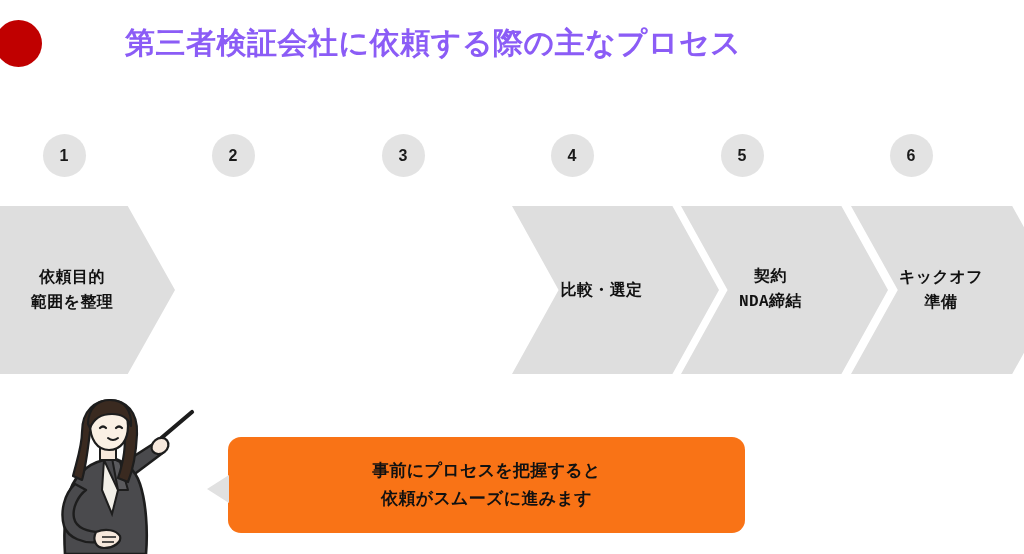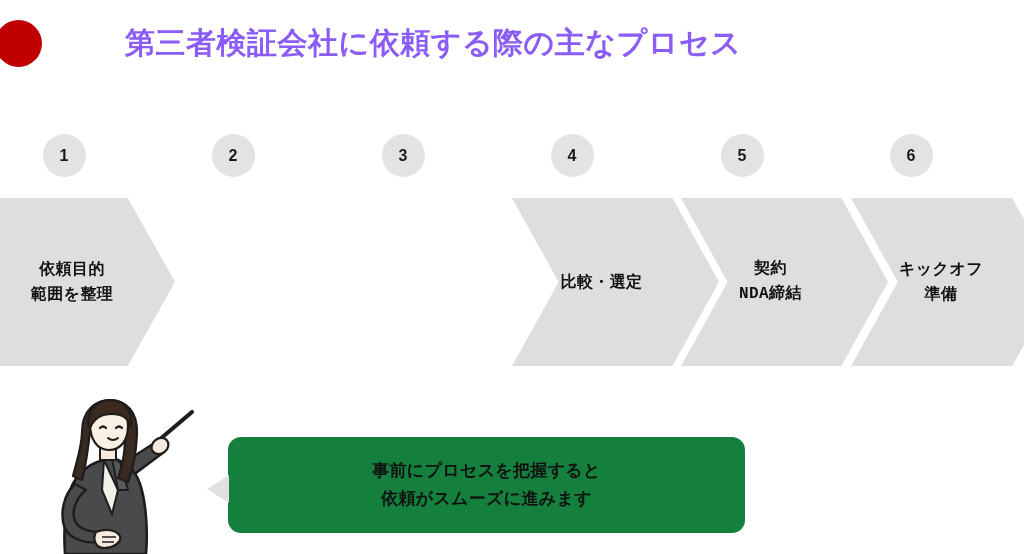--- a/index.html
+++ b/index.html
@@ -64,21 +64,21 @@
     display: flex;
     align-items: center;
     justify-content: center;
     line-height: 1;
   }
 
   
   .arrow-row {
     position: absolute;
     left: 0;
-    top: 198px;
+    top: 206px;
     width: 1024px;
     height: 168px;
   }
   .arrow {
     position: absolute;
     top: 0;
     height: 168px;
     background: #DEDEDE;
     display: flex;
     align-items: center;
@@ -118,21 +118,21 @@
     pointer-events: none;
   }
 
   
   .bubble {
     position: absolute;
     left: 228px;
     top: 437px;
     width: 517px;
     height: 96px;
-    background: #15803d;
+    background: #f97316;
     border-radius: 13px;
     display: flex;
     align-items: center;
     justify-content: center;
   }
   .bubble-tail {
     position: absolute;
     left: -21px;
     top: 38px;
     width: 0;

